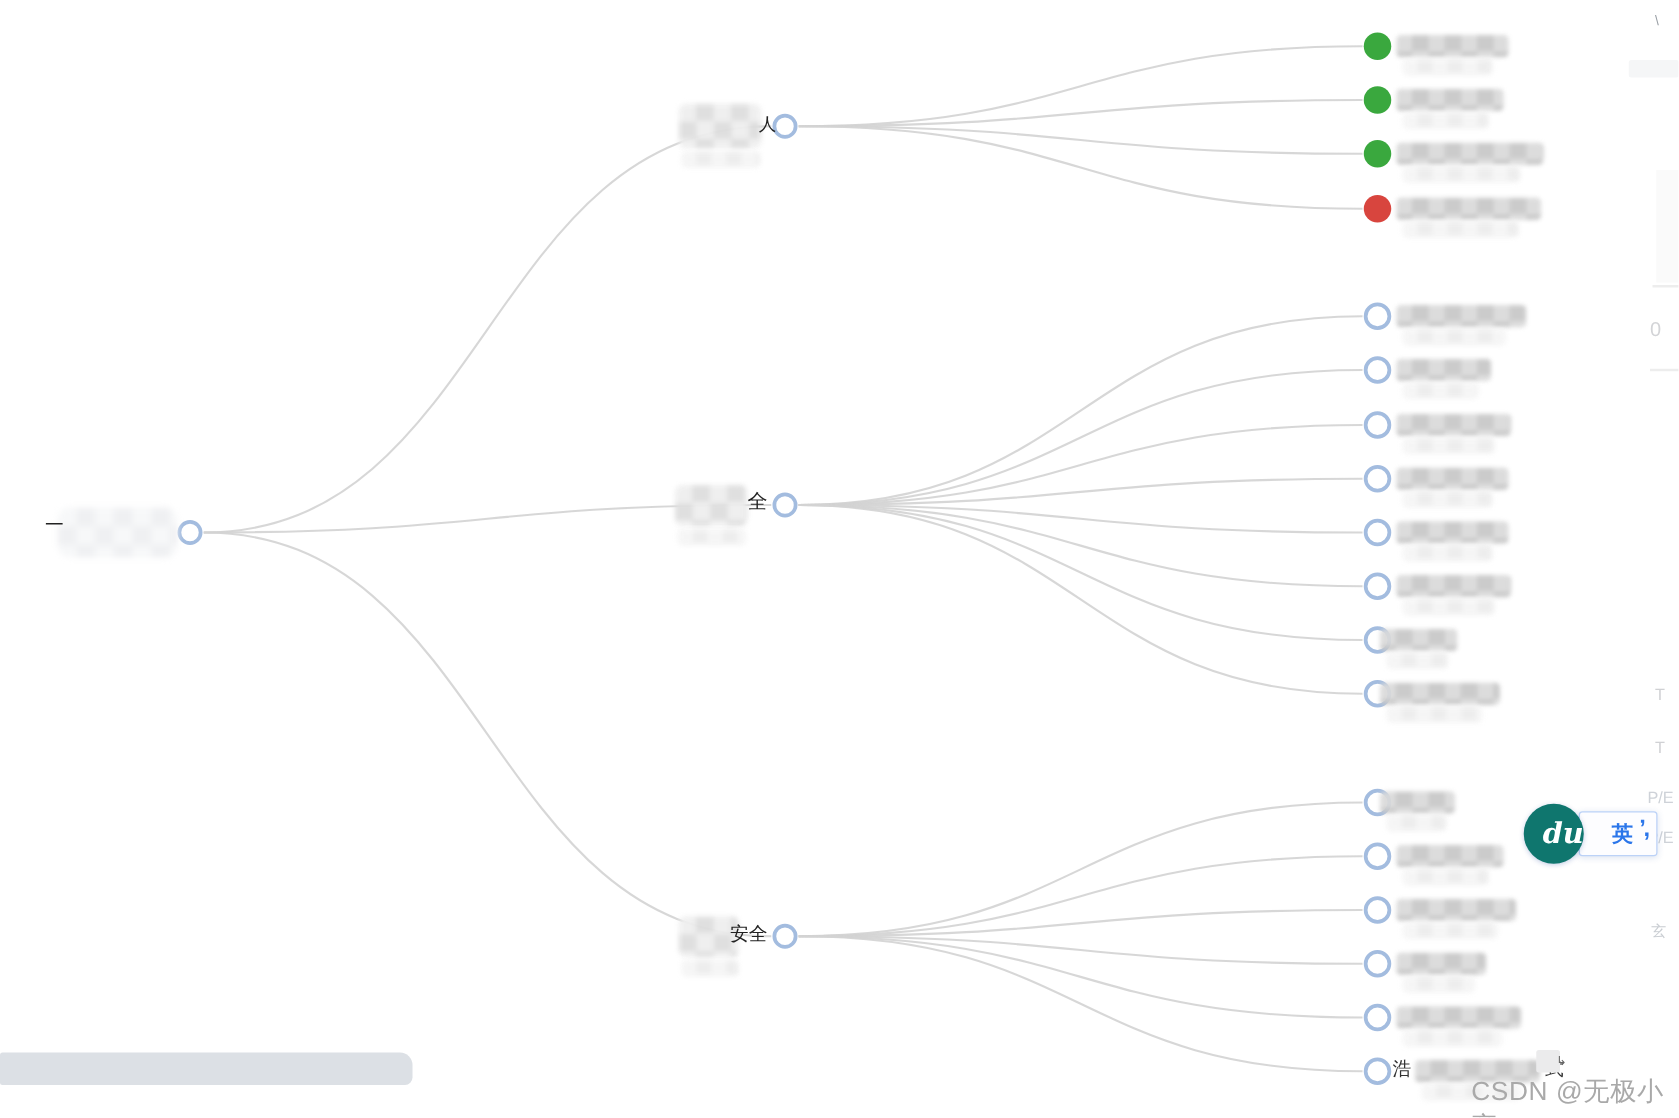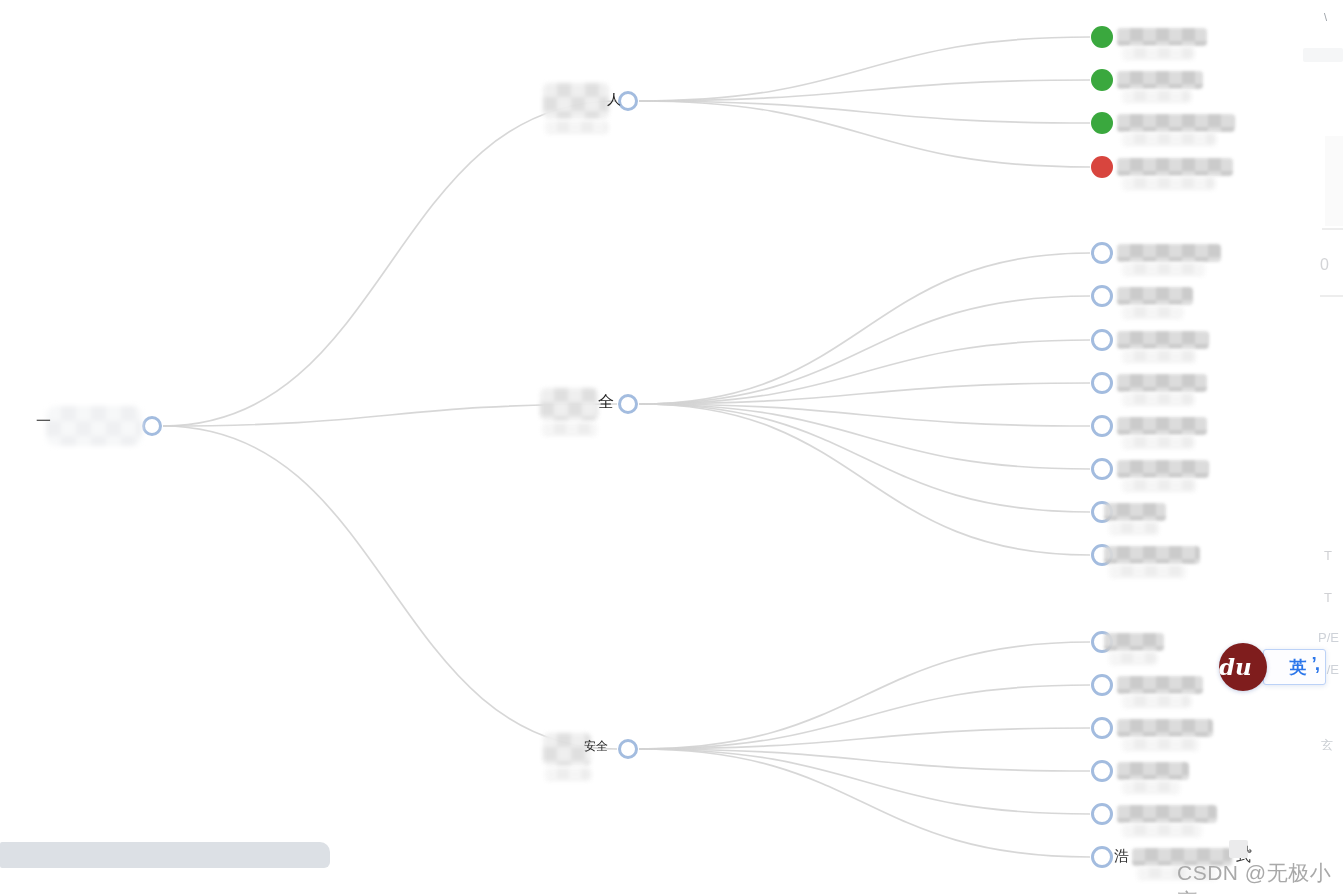--- a/index.html
+++ b/index.html
@@ -16,21 +16,21 @@
               background-size:24px 24px;filter:blur(2px);opacity:.9}
   .blob-branch{background:repeating-conic-gradient(#dedede 0% 25%, #efefef 0% 50%);
                background-size:28px 28px;filter:blur(2.2px);border-radius:6px;opacity:.95}
   .blob-root{background:repeating-conic-gradient(#eff0f2 0% 25%, #f7f8f9 0% 50%);
              background-size:30px 30px;filter:blur(2.5px);border-radius:10px}
 
   .frag{position:absolute;white-space:nowrap;line-height:1}
 
   .bd-widget{position:absolute;left:1219px;top:643px;z-index:6;width:124px;height:48px}
   .bd-circle{position:absolute;left:0;top:0;width:48px;height:48px;border-radius:50%;
-             background:#7f1d1d;z-index:7;display:flex;align-items:center;justify-content:flex-start;
+             background:#0f766e;z-index:7;display:flex;align-items:center;justify-content:flex-end;
              box-shadow:0 1px 4px rgba(20,60,150,.25);cursor:pointer}
   .bd-circle span{color:#fff;font:italic bold 23px "DejaVu Serif",serif;transform:translatey(-1px)}
   .bd-box{position:absolute;left:44px;top:6px;width:63px;height:36px;background:#fdfdff;
           border:1px solid #bcd2f7;border-radius:3px;box-shadow:0 1px 5px rgba(40,80,160,.15);
           display:flex;align-items:center;justify-content:flex-end;gap:5px;padding-right:7px;
           box-sizing:border-box;cursor:pointer}
   .bd-lang{color:#2b76ea;font-size:17px;font-weight:bold}
   .bd-quote{color:#2b76ea;font-size:19px;font-weight:bold;letter-spacing:-2px;transform:translateY(-3px)}
 
   .watermark{position:absolute;left:1177px;top:859px;z-index:9;color:#a9a9a9;
@@ -113,21 +113,21 @@
       <div class="blob blob-leaf" style="left: 1117px; top: 417px; width: 90px; height: 18px;"></div>
       <div class="blob blob-ghost" style="left: 1122px; top: 436px; width: 72px; height: 13px;"></div>
       <div class="blob blob-leaf" style="left: 1117px; top: 460px; width: 92px; height: 18px;"></div>
       <div class="blob blob-ghost" style="left: 1122px; top: 479px; width: 73.6px; height: 13px;"></div>
       <div class="blob blob-leaf" style="left: 1104px; top: 503px; width: 62px; height: 18px;"></div>
       <div class="blob blob-ghost" style="left: 1109px; top: 522px; width: 49.6px; height: 13px;"></div>
       <div class="blob blob-leaf" style="left: 1104px; top: 546px; width: 96px; height: 18px;"></div>
       <div class="blob blob-ghost" style="left: 1109px; top: 565px; width: 76.8px; height: 13px;"></div>
       <div class="blob blob-branch" style="left: 543px; top: 733px; width: 48px; height: 33px;"></div>
       <div class="blob blob-ghost" style="left: 545px; top: 768px; width: 45.6px; height: 13px;"></div>
-      <div class="frag" style="left: 584px; top: 740px; font-size: 12px; color: rgb(34, 34, 34);">安全</div>
+      <div class="frag" style="left: 584px; top: 740px; font-size: 15px; color: rgb(34, 34, 34);">安全</div>
       <div class="blob blob-leaf" style="left: 1104px; top: 633px; width: 60px; height: 18px;"></div>
       <div class="blob blob-ghost" style="left: 1109px; top: 652px; width: 48px; height: 13px;"></div>
       <div class="blob blob-leaf" style="left: 1117px; top: 676px; width: 86px; height: 18px;"></div>
       <div class="blob blob-ghost" style="left: 1122px; top: 695px; width: 68.8px; height: 13px;"></div>
       <div class="blob blob-leaf" style="left: 1117px; top: 719px; width: 96px; height: 18px;"></div>
       <div class="blob blob-ghost" style="left: 1122px; top: 738px; width: 76.8px; height: 13px;"></div>
       <div class="blob blob-leaf" style="left: 1117px; top: 762px; width: 72px; height: 18px;"></div>
       <div class="blob blob-ghost" style="left: 1122px; top: 781px; width: 57.6px; height: 13px;"></div>
       <div class="blob blob-leaf" style="left: 1117px; top: 805px; width: 100px; height: 18px;"></div>
       <div class="blob blob-ghost" style="left: 1122px; top: 824px; width: 80px; height: 13px;"></div>

